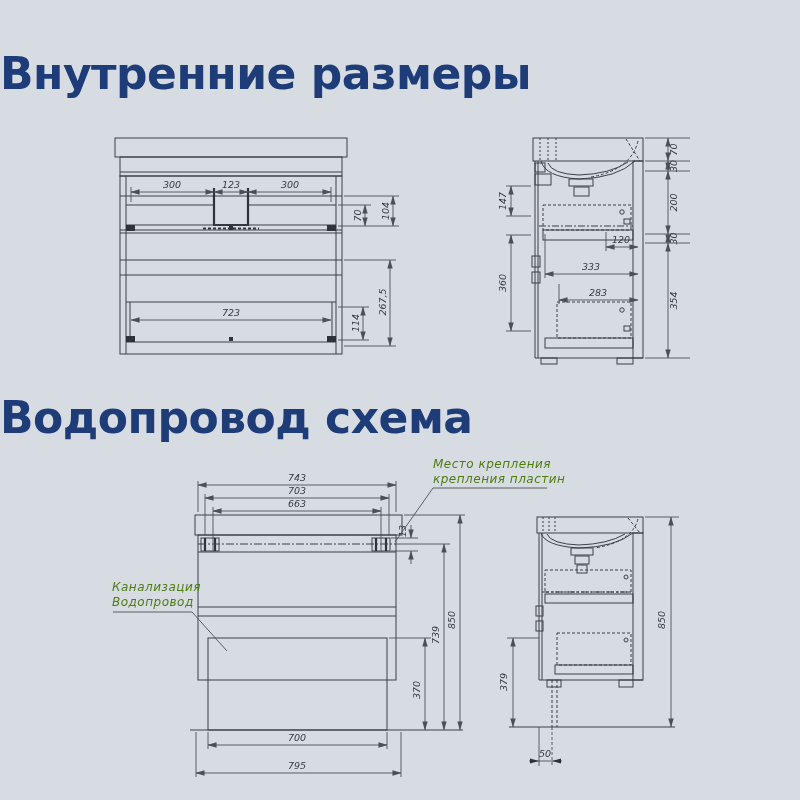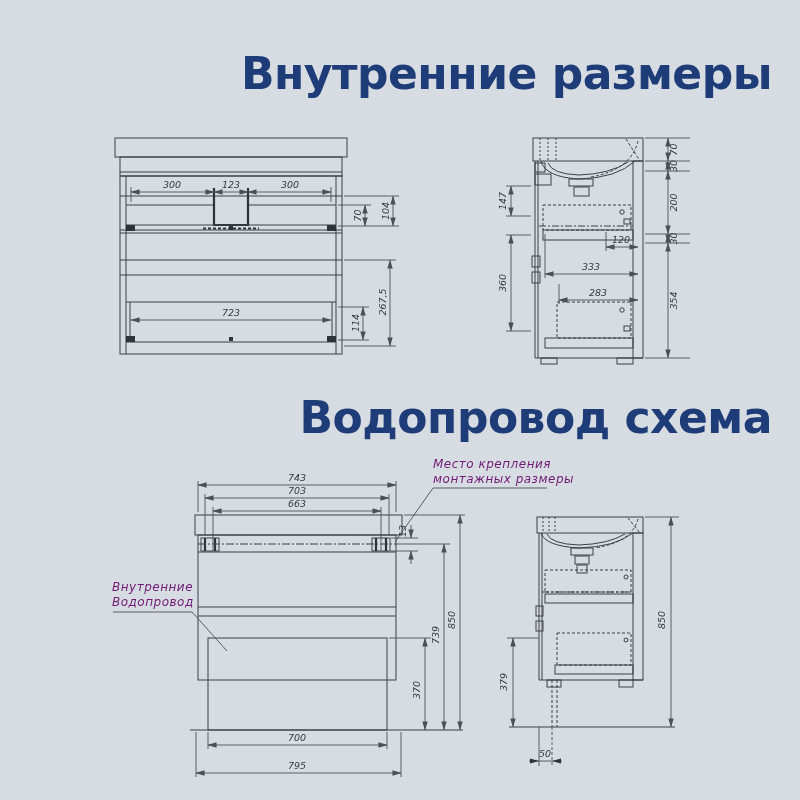--- a/index.html
+++ b/index.html
@@ -1,24 +1,24 @@
 <!DOCTYPE html>
 <html><head>
 <meta charset="utf-8">
 <style>
   html,body{margin:0;padding:0}
   body{width:800px;height:800px;position:relative;background:#d7dce2;font-family:"DejaVu Sans",sans-serif;overflow:hidden}
-  .title{position:absolute;left:0;width:772px;text-align:right;font-weight:bold;font-size:44px;letter-spacing:-0.5px;color:#1d3c78}
+  .title{position:absolute;left:0;width:772px;text-align:left;font-weight:bold;font-size:44px;letter-spacing:-0.5px;color:#1d3c78}
   svg{position:absolute;overflow:visible}
   .s{stroke:#3c4147;fill:none;stroke-width:1}
   .sb{stroke:#2e3338;fill:none;stroke-width:2.2}
   .d{stroke:#4a5056;fill:none;stroke-width:0.9}
   .f{fill:#2e3338;stroke:none}
   text.t{font:italic 9.5px "DejaVu Sans",sans-serif;fill:#343a40;text-anchor:middle}
-  .note{position:absolute;font:italic 12px "DejaVu Sans",sans-serif;color:#701a75;line-height:15px;letter-spacing:0.5px;white-space:nowrap}
+  .note{position:absolute;font:italic 12px "DejaVu Sans",sans-serif;color:#4d7c0f;line-height:15px;letter-spacing:0.5px;white-space:nowrap}
 </style>
 </head>
 <body>
 
 <div class="title" style="top:48px">Внутренние размеры</div>
 <div class="title" style="top:392px">Водопровод схема</div>
 
 <svg style="left:95px;top:130px" width="340" height="240" viewBox="0 0 340 240">
   <defs>
     <marker id="arwA" viewBox="0 0 10 6" refX="9.5" refY="3" markerWidth="10" markerHeight="6" orient="auto-start-reverse">
@@ -224,24 +224,24 @@
   <g>
     <line class="d" x1="338" y1="33" x2="452" y2="33"></line>
     <line class="d" x1="338" y1="33" x2="300" y2="87"></line>
     <line class="d" x1="18" y1="157" x2="97" y2="157"></line>
     <line class="d" x1="97" y1="157" x2="132" y2="196"></line>
   </g>
 </svg>
 
 <div class="note" style="left:433px;top:457px">
   <div>Место крепления</div>
-  <div>монтажных размеры</div>
+  <div>крепления пластин</div>
 </div>
 <div class="note" style="left:112px;top:580px">
-  <div>Внутренние</div>
+  <div>Канализация</div>
   <div>Водопровод</div>
 </div>
 
 <svg style="left:495px;top:500px" width="215" height="300" viewBox="0 0 215 300">
   <defs>
     <marker id="arwD" viewBox="0 0 10 6" refX="9.5" refY="3" markerWidth="10" markerHeight="6" orient="auto-start-reverse">
         <path d="M0,0L10,3L0,6z" fill="#4a5056"></path>
       </marker>
     <pattern id="ckD" width="4" height="4" patternUnits="userSpaceOnUse">
         <rect x="0" y="0" width="2" height="2" fill="#555a60"></rect>

